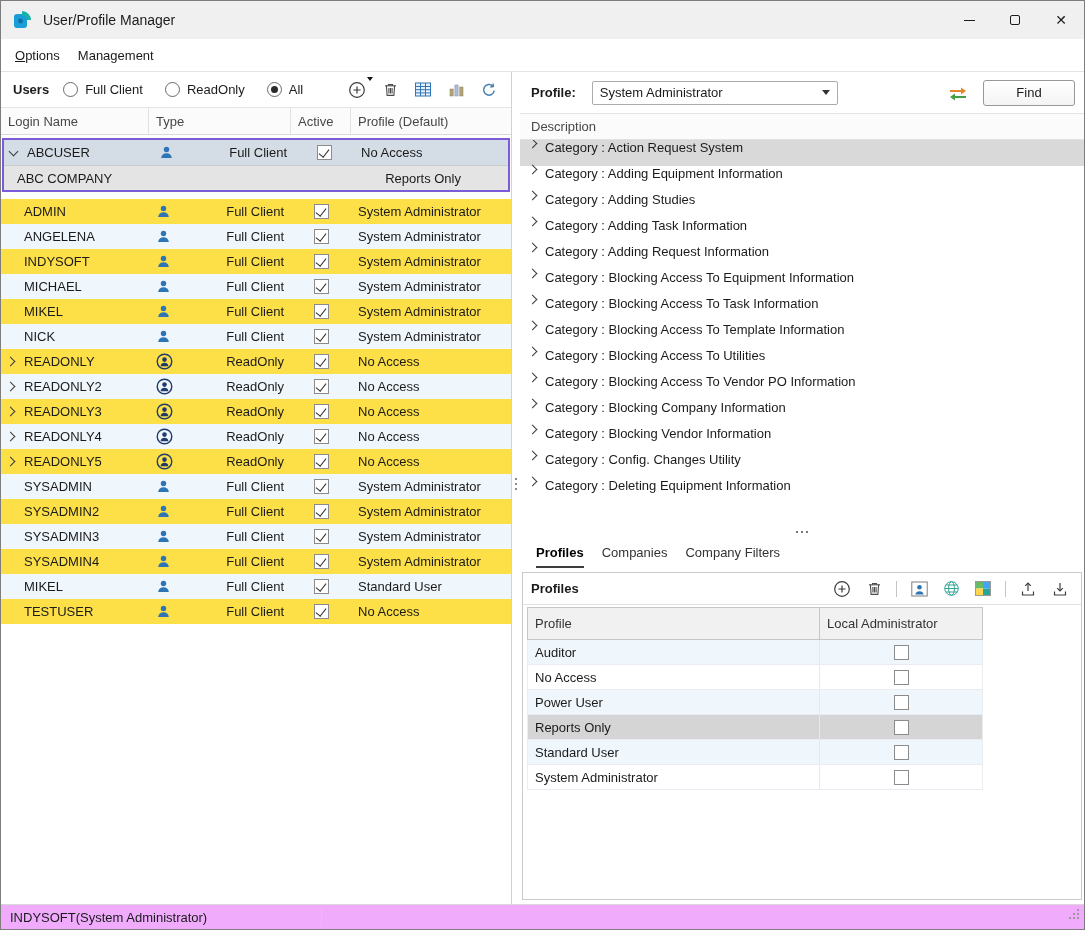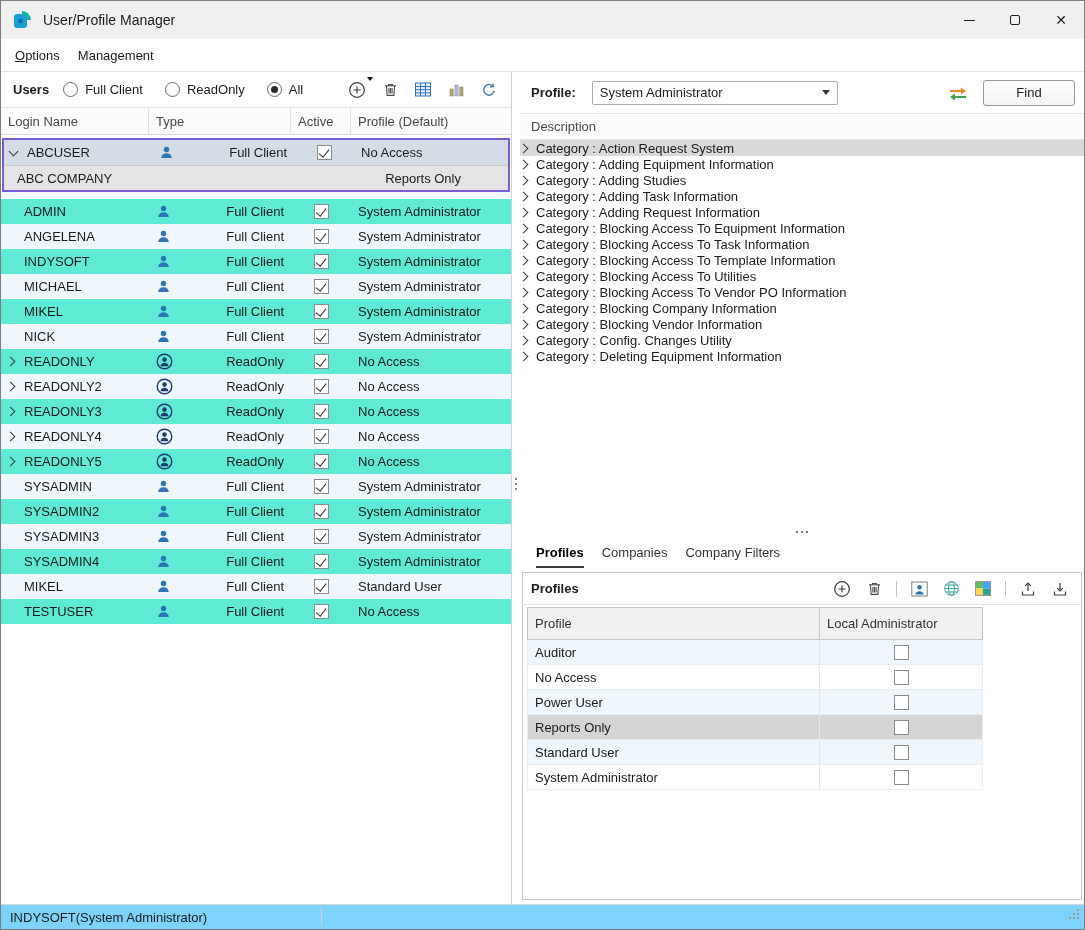--- a/index.html
+++ b/index.html
@@ -54,21 +54,21 @@
   .u-header { height:28px; flex:0 0 28px; display:flex; align-items:stretch; background:#fbfbfb;
     border-top:1px solid #e4e4e4; border-bottom:1px solid #dadada; color:#474747; }
   .hcell { display:flex; align-items:center; padding-left:7px; border-right:1px solid #e2e2e2; }
   .hcell:last-child { border-right:none; }
   .c-login { flex:0 0 148px; width:148px; }
   .c-type { flex:0 0 142px; width:142px; }
   .c-active { flex:0 0 60px; width:60px; }
   .c-profile { flex:1; }
 
   .u-rows { flex:1; overflow:hidden; padding-top:3px; }
-  .u-row { height:25px; display:flex; align-items:stretch; background:#5eead4; }
+  .u-row { height:25px; display:flex; align-items:stretch; background:#fde047; }
   .u-row.alt { background:#eff6fc; }
   .u-row.sel { background:#d4dde5; }
   .u-row .cell { display:flex; align-items:center; }
   .cell.c-login { padding-left:6px; }
   .chev-slot { width:17px; flex:0 0 17px; display:flex; align-items:center; }
   .chev { width:7px; height:7px; border-right:1.6px solid #3a3a3a; border-bottom:1.6px solid #3a3a3a; display:inline-block; }
   .chev.right { transform:rotate(-45deg); }
   .chev.down { transform:rotate(45deg); margin-top:-3px; }
   .chev.none { visibility:hidden; }
   .cell.c-type { justify-content:space-between; padding:0 7px; }
@@ -93,21 +93,21 @@
   .dd-arrow { width:0; height:0; border-left:4px solid transparent; border-right:4px solid transparent; border-top:5px solid #333; }
   .pb-spacer { flex:1; }
   .sync-btn { width:22px; height:18px; margin-right:14px; }
   .find-btn { width:92px; height:26px; border:1px solid #989898; border-radius:3px;
     background:linear-gradient(#ffffff,#f4f4f4); font-family:"Liberation Sans",sans-serif; font-size:13px; color:#1b1b1b; cursor:default; }
 
   .desc-header { height:27px; flex:0 0 27px; background:#fbfbfb; border-top:1px solid #e4e4e4;
     border-bottom:1px solid #e2e2e2; display:flex; align-items:center; padding-left:11px; color:#474747; }
 
   .cat-list { height:385px; flex:0 0 385px; overflow:hidden; }
-  .cat-row { height:16px; display:flex; align-items:center; background:#fff; }
+  .cat-row { height:26px; display:flex; padding-left:9px; background:#fff; }
   .cat-row.sel { background:#d9d9d9; }
   .cat-label { margin-left:9px; }
 
   .h-splitter { height:13px; flex:0 0 13px; position:relative; }
   .h-dots { position:absolute; left:calc(50% - 6px); top:6px; width:2px; height:2px; background:#777;
     box-shadow:5px 0 #777, 10px 0 #777; }
 
   .tabs { height:30px; flex:0 0 30px; display:flex; align-items:flex-end; padding-left:16px; gap:18px; }
   .tab { padding-bottom:6px; color:#333; cursor:default; border-bottom:2px solid transparent; }
   .tab.active { font-weight:700; color:#000; border-bottom:2px solid #3c3c3c; }
@@ -128,21 +128,21 @@
   .ph-admin { flex:1; }
   .p-row { height:25px; display:flex; background:#fff; border-bottom:1px solid #e7edf3;
     border-left:1px solid #ededed; border-right:1px solid #ededed; }
   .p-row.alt { background:#eff6fc; }
   .p-row.sel { background:#d5d5d5; }
   .p-cell { display:flex; align-items:center; }
   .p-name { flex:0 0 292px; width:292px; padding-left:7px; border-right:1px solid #e3e9ef; }
   .p-admin { flex:1; justify-content:center; }
 
   
-  .statusbar { height:25px; flex:0 0 25px; background:#7dd3fc; border-top:1px solid #d8d8d8;
+  .statusbar { height:25px; flex:0 0 25px; background:#f0abfc; border-top:1px solid #d8d8d8;
     display:flex; align-items:center; padding-left:9px; position:relative; }
   .sb-sep { position:absolute; left:320px; top:3px; bottom:3px; width:1px; background:#cfcfcf; }
   .grip { position:absolute; right:13px; bottom:10px; width:2px; height:2px; background:#9a9a9a;
     box-shadow:4px 0 #9a9a9a, 8px 0 #9a9a9a, 8px -4px #9a9a9a, 4px -4px #9a9a9a, 8px -8px #9a9a9a; }
 </style>
 </head>
 <body>
 
 <div class="window">
 

